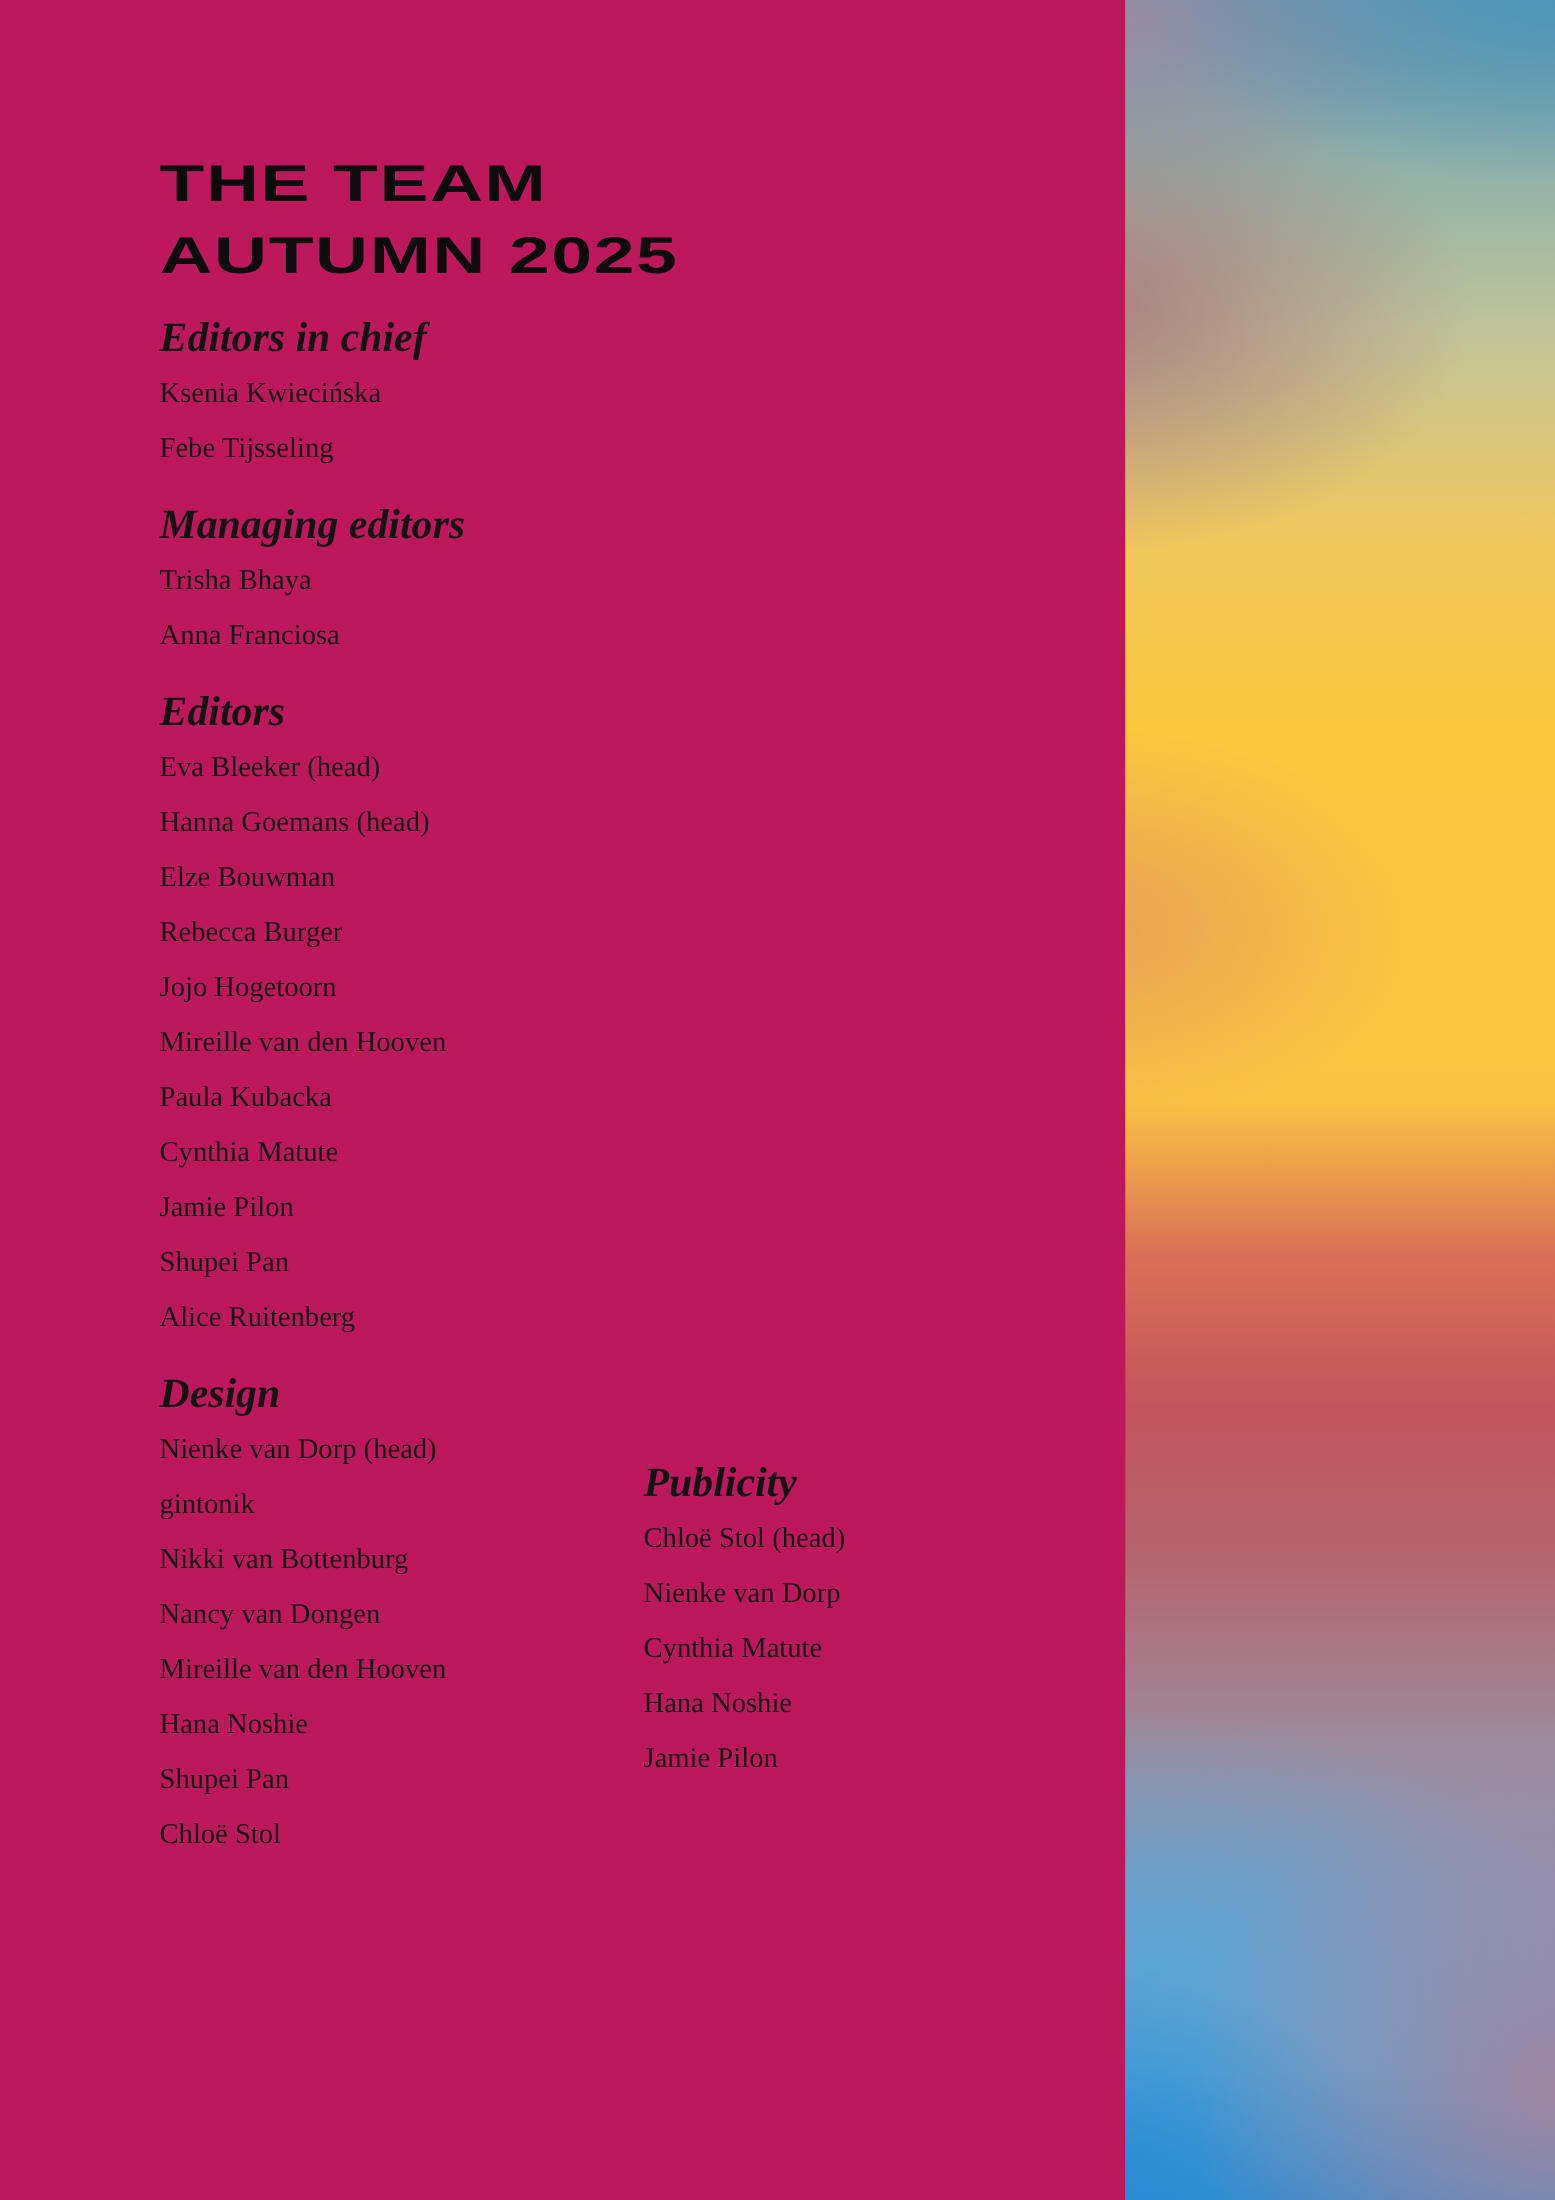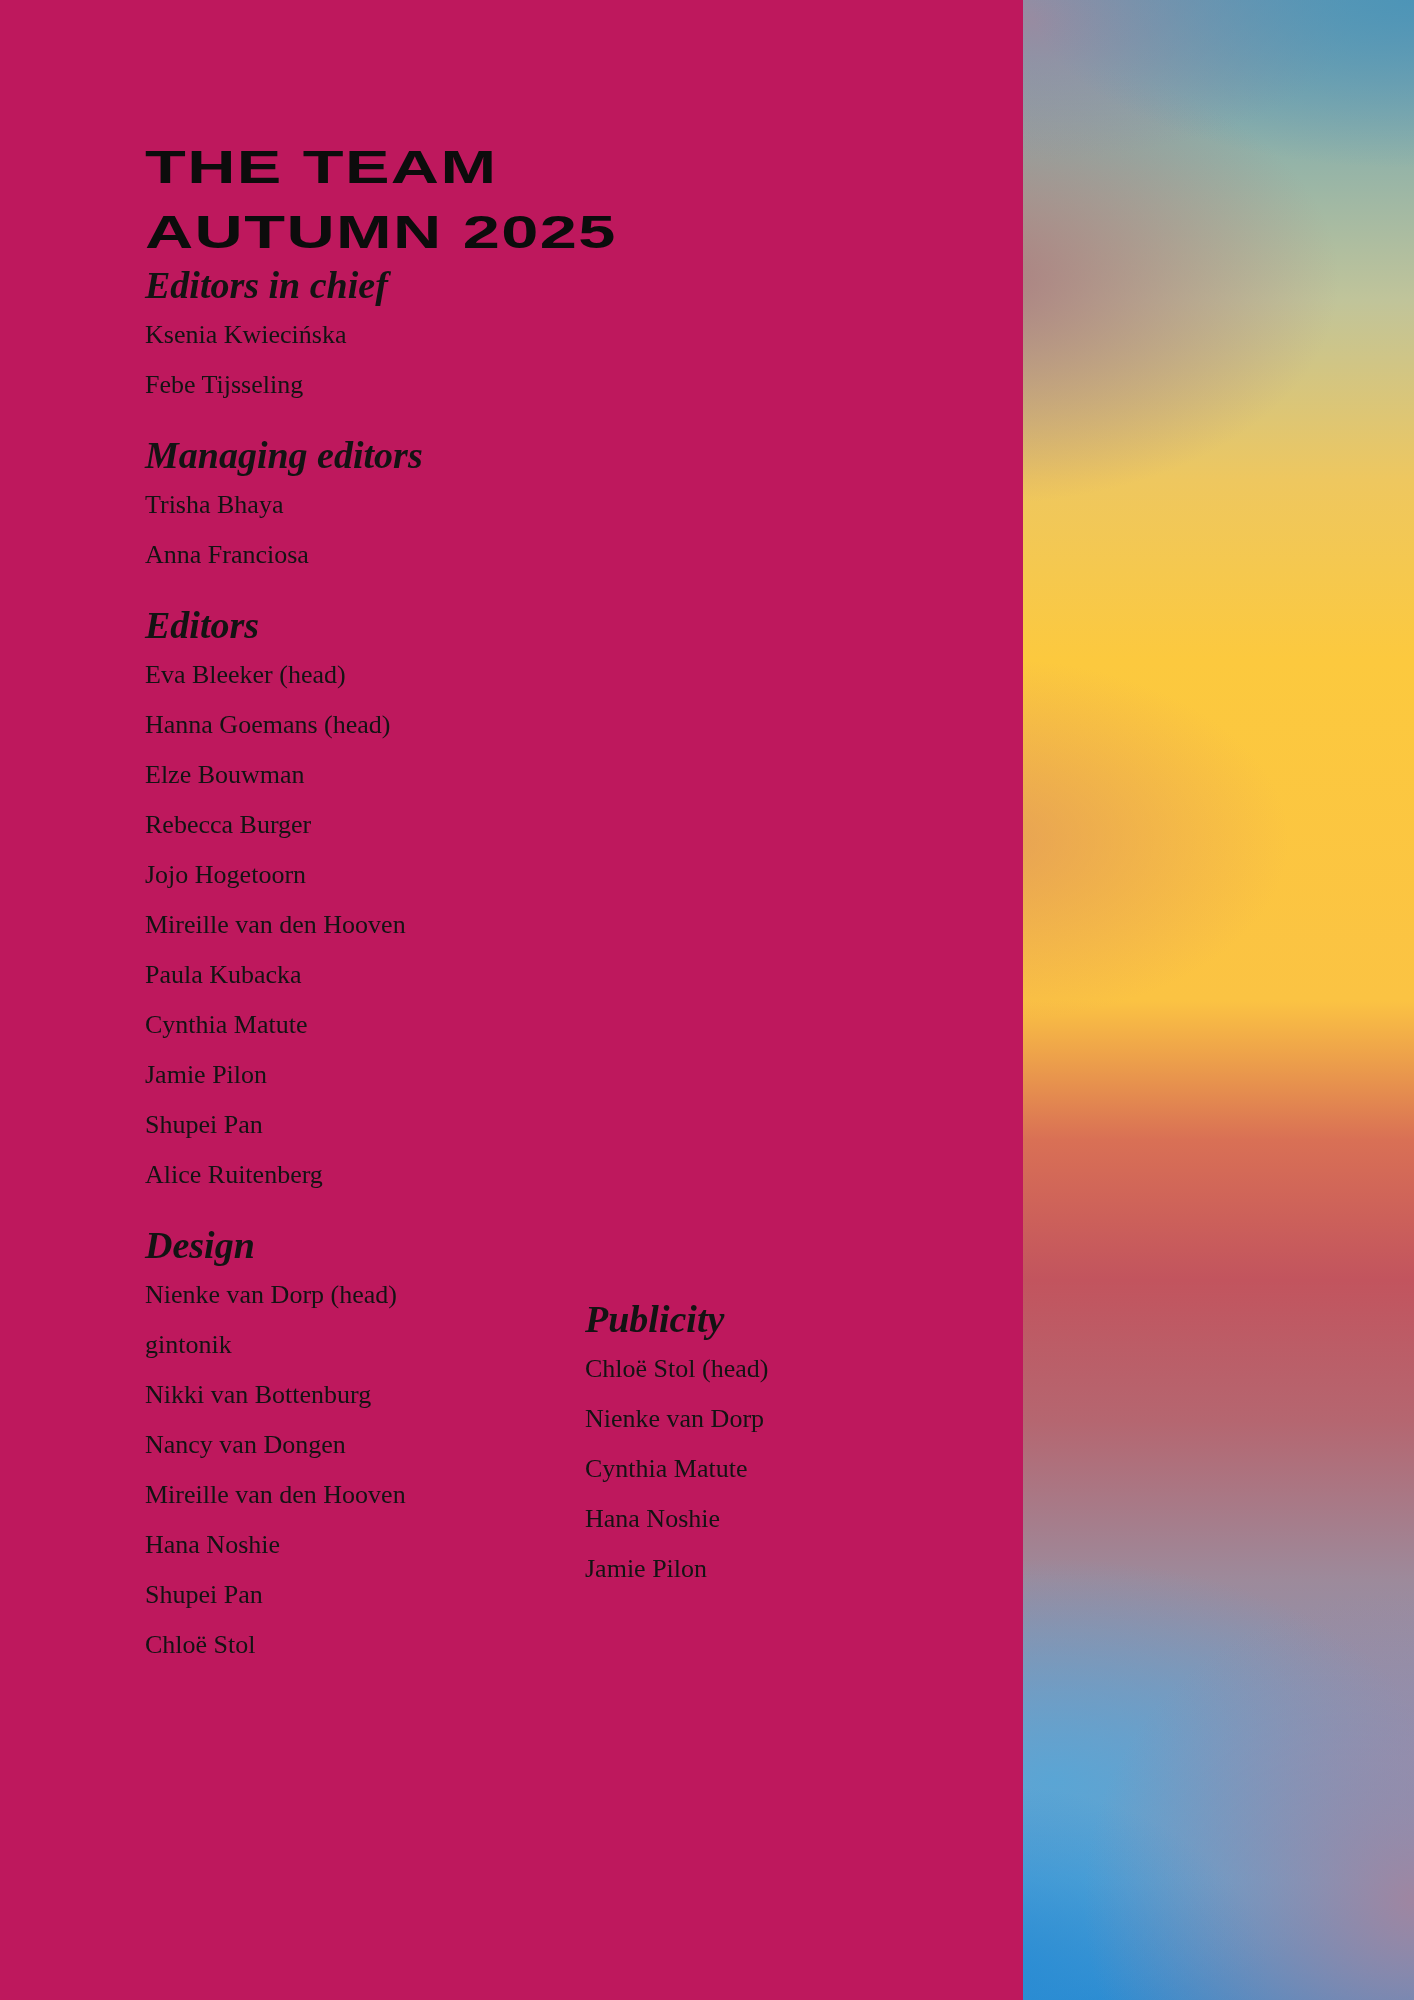--- a/index.html
+++ b/index.html
@@ -24,26 +24,26 @@
     letter-spacing: 1px;
     color: #0c0c0c;
     transform: scaleX(1.42);
     transform-origin: 0 0;
     white-space: nowrap;
   }
 
   
   .col-left {
     position: absolute;
-    left: 145px; top: 260px;
+    left: 145px; top: 282px;
     width: 460px;
   }
   .col-publicity {
     position: absolute;
-    left: 585px; top: 1294px;
+    left: 585px; top: 1323px;
     width: 380px;
   }
   .section + .section { margin-top: 20px; }
   .section-header {
     font-size: 38px;
     line-height: 50px;
     font-weight: 700;
     font-style: italic;
     white-space: nowrap;
   }

